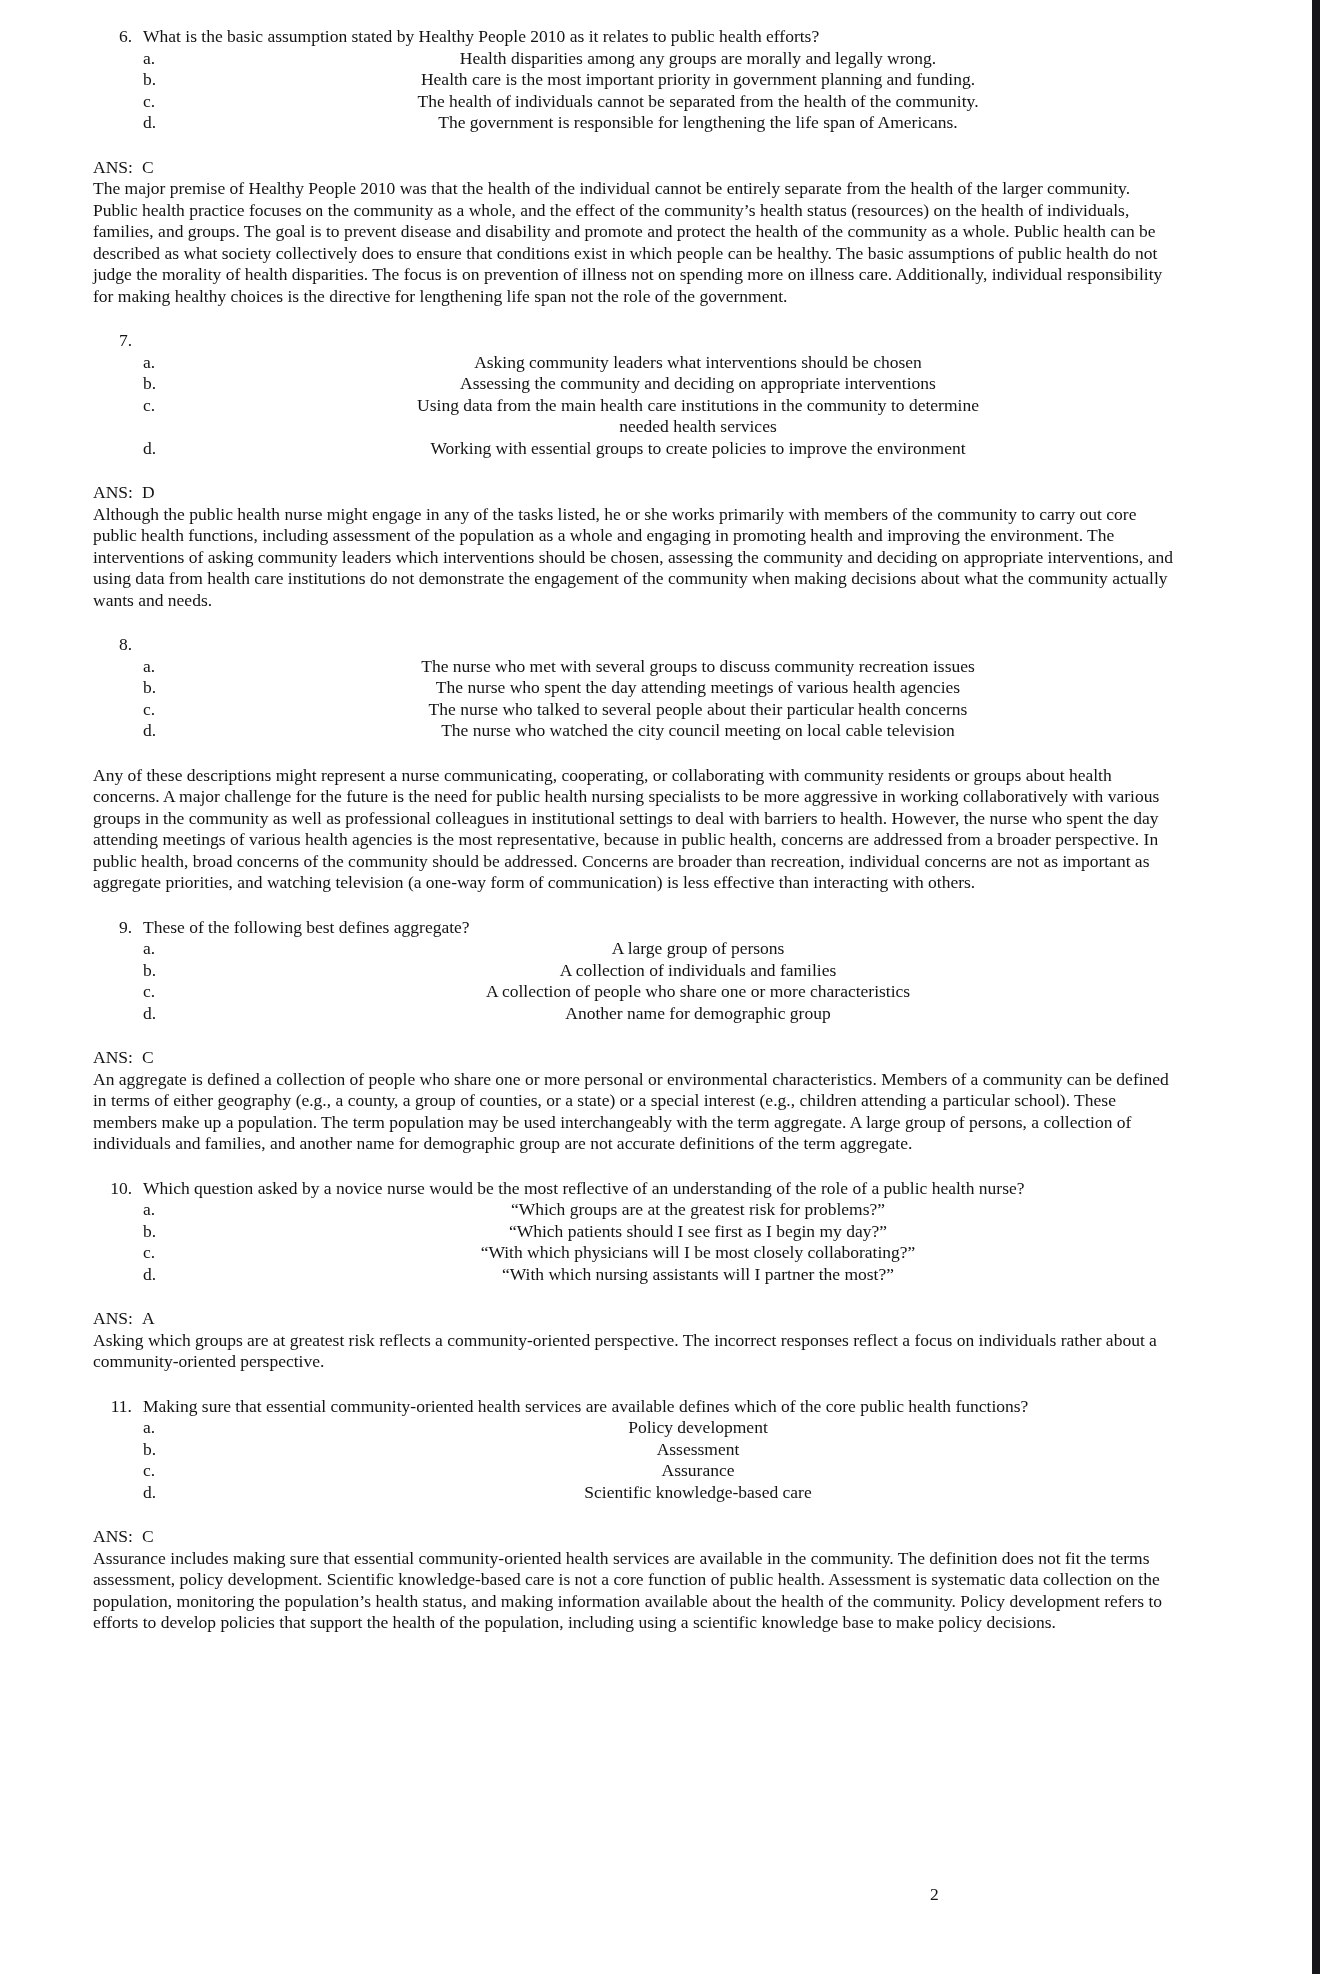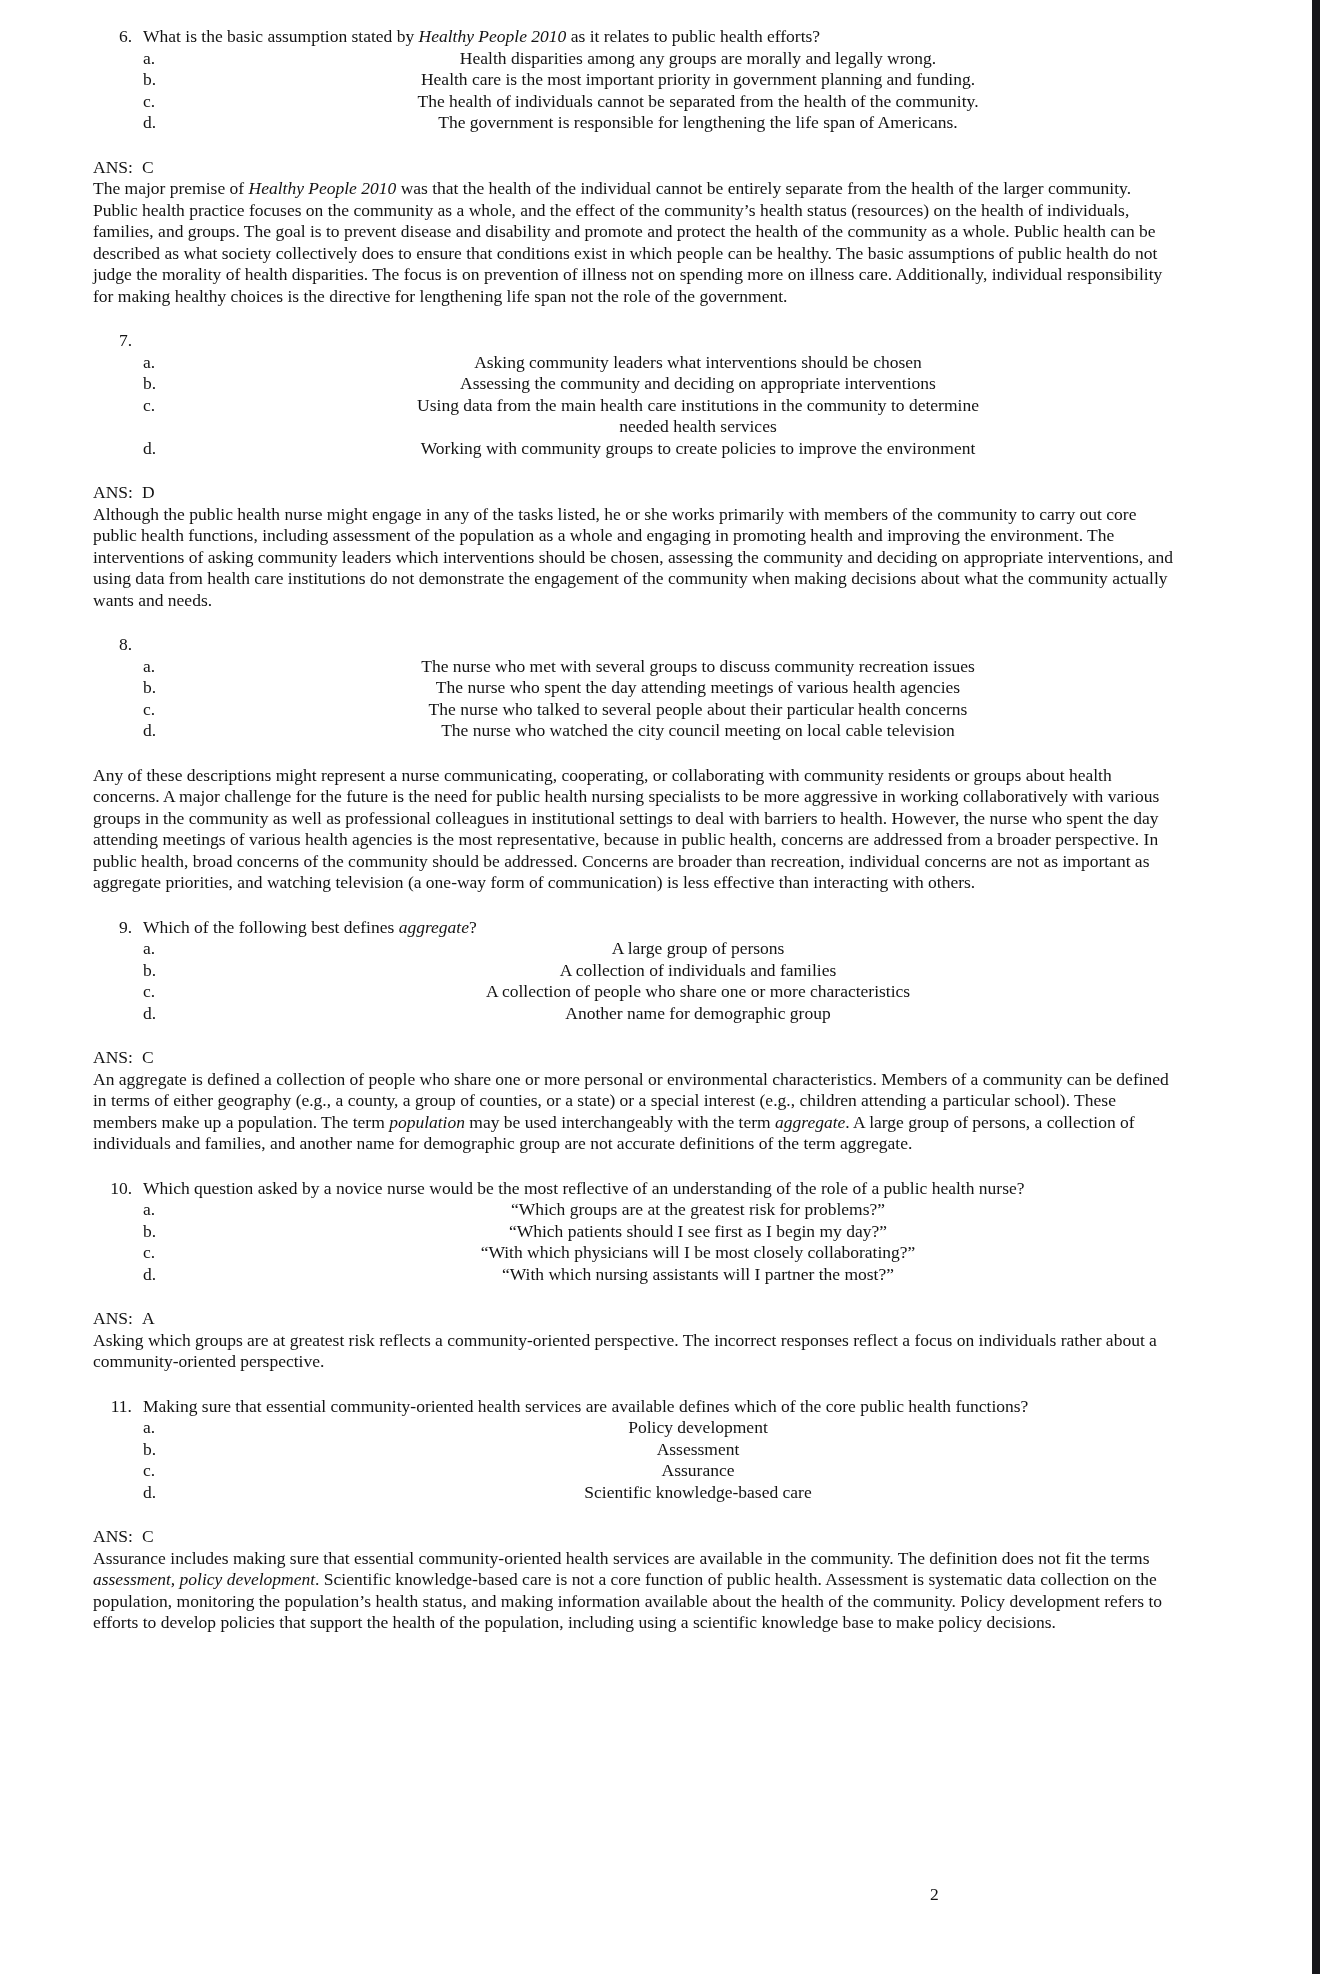--- a/index.html
+++ b/index.html
@@ -19,21 +19,21 @@
   .question:first-child { margin-top: 0; }
   .q-head { display: flex; }
   .q-num { flex: 0 0 132px; width: 132px; text-align: right; }
   .q-stem { margin-left: 11px; width: 1085px; }
   .q-options { margin-left: 143px; width: 1085px; }
   .opt-row { display: flex; }
   .opt-letter { flex: 0 0 25px; }
   .opt-text { flex: 1; white-space: pre-wrap; text-align: center; }
   .q-answer { margin-left: 93px; margin-top: 23px; width: 1085px; }
   .ans-value { margin-left: 9px; }
-  .it { font-style: italic; }
+  .it { }
   .page-number { position: absolute; left: 930px; top: 1884px; }
   .edge-strip {
     position: absolute; right: 0; top: 0;
     width: 8px; height: 1974px;
     background: #17171b;
   }
 </style>
 </head>
 <body>
 
@@ -89,21 +89,21 @@
   </div>
 
   <div class="opt-row">
     <span class="opt-letter">c.</span>
     <span class="opt-text">Using data from the main health care institutions in the community to determine
 needed health services</span>
   </div>
 
   <div class="opt-row">
     <span class="opt-letter">d.</span>
-    <span class="opt-text">Working with community groups to create policies to improve the environment</span>
+    <span class="opt-text">Working with essential groups to create policies to improve the environment</span>
   </div>
 </div>
     <div class="q-answer">
       <div class="ans-line">
         <span class="ans-label">ANS:</span><span class="ans-value">D</span>
       </div>
       <div class="rationale"><span>Although the public health nurse might engage in any of the tasks listed, he or she works primarily with members of the community to carry out core public health functions, including assessment of the population as a whole and engaging in promoting health and improving the environment. The interventions of asking community leaders which interventions should be chosen, assessing the community and deciding on appropriate interventions, and using data from health care institutions do not demonstrate the engagement of the community when making decisions about what the community actually wants and needs.</span></div>
     </div>
   </section>
 
@@ -133,21 +133,21 @@
   </div>
 </div>
     <div class="q-answer">
       <div class="rationale"><span>Any of these descriptions might represent a nurse communicating, cooperating, or collaborating with community residents or groups about health concerns. A major challenge for the future is the need for public health nursing specialists to be more aggressive in working collaboratively with various groups in the community as well as professional colleagues in institutional settings to deal with barriers to health. However, the nurse who spent the day attending meetings of various health agencies is the most representative, because in public health, concerns are addressed from a broader perspective. In public health, broad concerns of the community should be addressed. Concerns are broader than recreation, individual concerns are not as important as aggregate priorities, and watching television (a one-way form of communication) is less effective than interacting with others.</span></div>
     </div>
   </section>
 
   <section class="question">
     <div class="q-head">
       <span class="q-num">9.</span>
-      <div class="q-stem"><span>Which of the following best defines </span><span class="it">aggregate</span><span>?</span></div>
+      <div class="q-stem"><span>These of the following best defines </span><span class="it">aggregate</span><span>?</span></div>
     </div>
     <div class="q-options">
   <div class="opt-row">
     <span class="opt-letter">a.</span>
     <span class="opt-text">A large group of persons</span>
   </div>
 
   <div class="opt-row">
     <span class="opt-letter">b.</span>
     <span class="opt-text">A collection of individuals and families</span>

